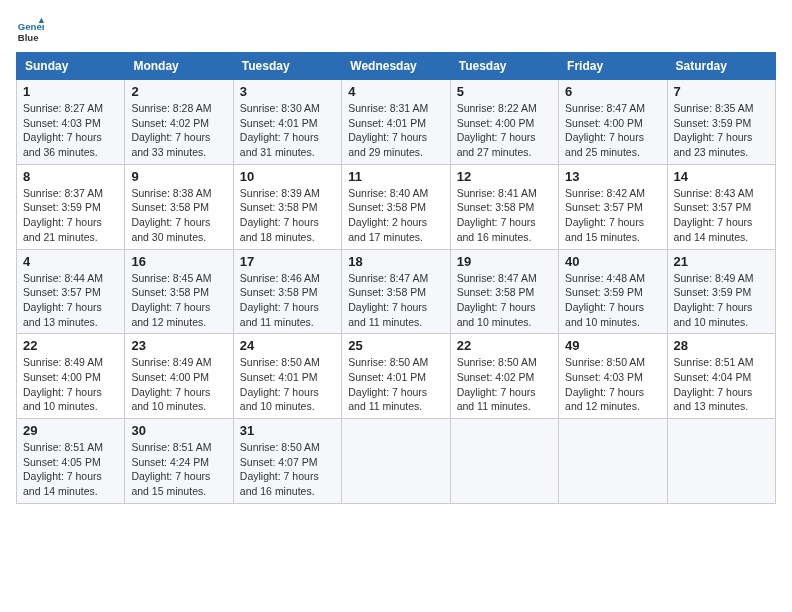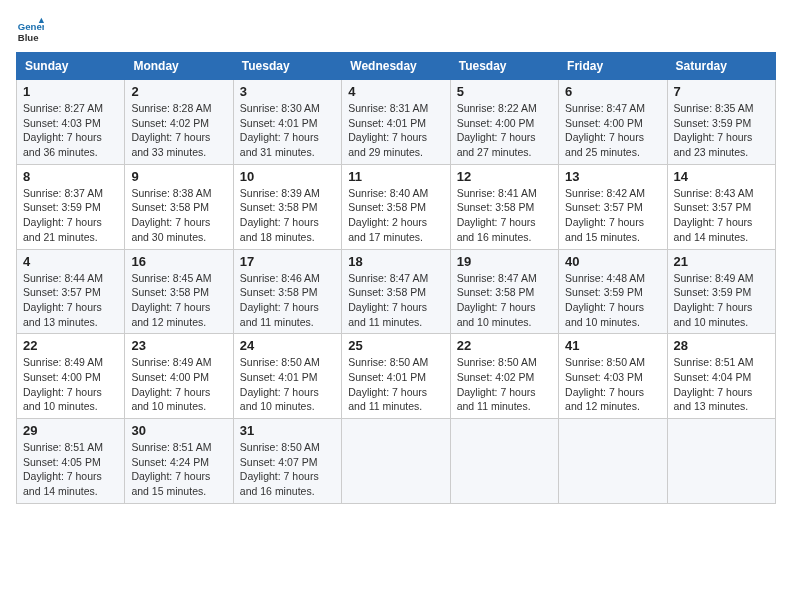--- a/index.html
+++ b/index.html
@@ -272,21 +272,21 @@
           <div class="cell-text">Sunset: 4:01 PM</div>
           <div class="cell-text">Daylight: 7 hours and 11 minutes.</div>
         </td>
         <td>
           <span class="day-number">22</span>
           <div class="cell-text">Sunrise: 8:50 AM</div>
           <div class="cell-text">Sunset: 4:02 PM</div>
           <div class="cell-text">Daylight: 7 hours and 11 minutes.</div>
         </td>
         <td>
-          <span class="day-number">41</span>
+          <span class="day-number">49</span>
           <div class="cell-text">Sunrise: 8:50 AM</div>
           <div class="cell-text">Sunset: 4:03 PM</div>
           <div class="cell-text">Daylight: 7 hours and 12 minutes.</div>
         </td>
         <td>
           <span class="day-number">28</span>
           <div class="cell-text">Sunrise: 8:51 AM</div>
           <div class="cell-text">Sunset: 4:04 PM</div>
           <div class="cell-text">Daylight: 7 hours and 13 minutes.</div>
         </td>

